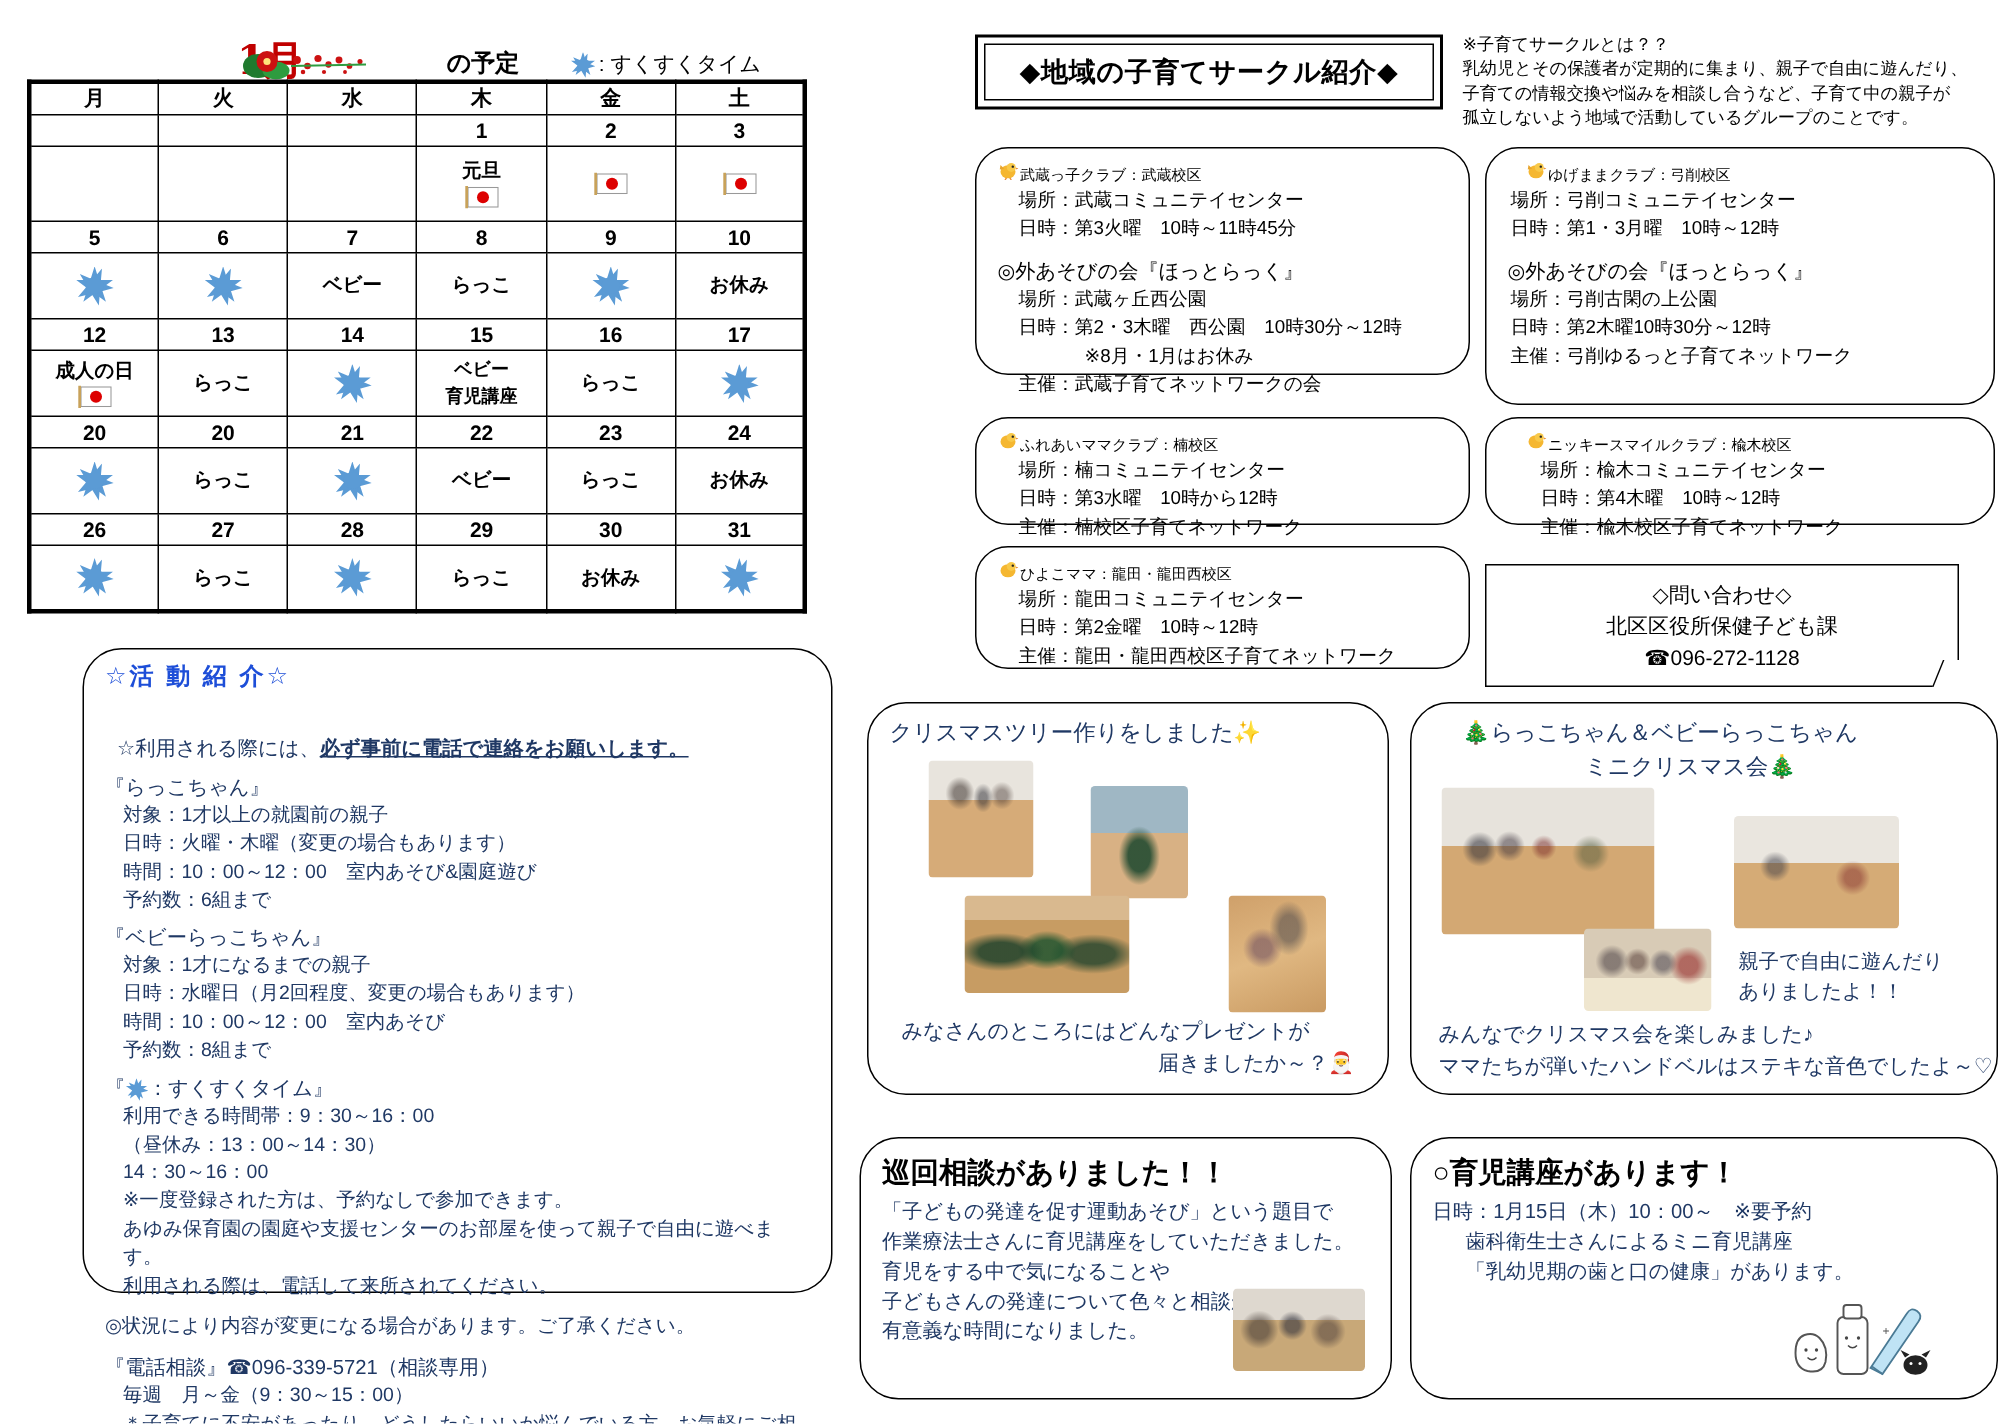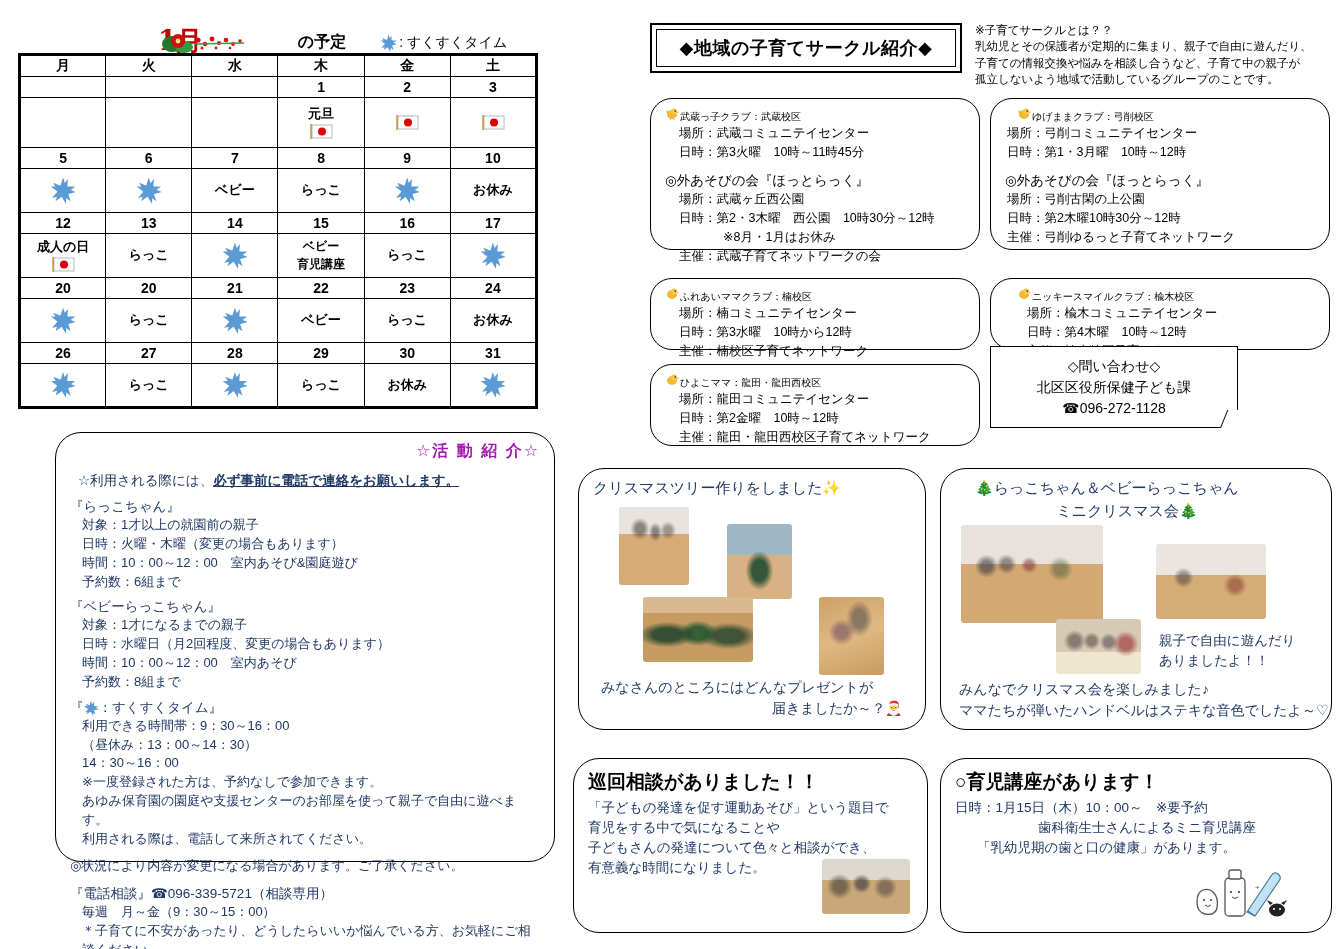--- a/index.html
+++ b/index.html
@@ -60,22 +60,22 @@
   .ev-two { font-size: 12px; line-height: 1.45; }
 
   
   #activity {
     position: absolute; left: 55px; top: 432px; width: 500px; height: 430px;
     border: 1.6px solid #000; border-radius: 26px; background: #fff;
     padding: 8px 14px 6px 14px;
     color: #1F3864;
   }
   #activity .a-title {
-    text-align: right; font-size: 16px; font-weight: bold; color: #a21caf;
-    letter-spacing: 2px; margin-bottom: 10px;
+    text-align: left; font-size: 16px; font-weight: bold; color: #1d4ed8;
+    letter-spacing: 2px; margin-bottom: 28px;
   }
   #activity .a-lead { font-size: 13.5px; margin-bottom: 8px; padding-left: 8px; }
   #activity .a-lead u { font-weight: bold; }
   #activity .grp { margin-bottom: 7px; }
   #activity .grp .gname { font-size: 13.5px; }
   #activity .grp .gline { font-size: 13px; padding-left: 12px; line-height: 1.45; }
   #activity .note { font-size: 13px; line-height: 1.5; }
   #activity .indent1 { padding-left: 12px; }
   #activity .indent2 { padding-left: 24px; }
   #activity .indent3 { padding-left: 132px; }
@@ -97,27 +97,27 @@
   .bubble {
     position: absolute; border: 1.5px solid #000; border-radius: 22px;
     background: #fff; padding: 8px 10px 6px 14px;
   }
   .bubble .b-title { font-size: 10px; font-weight: normal; display: flex; align-items: baseline; gap: 1px; }
   .bubble .b-line { font-size: 12.5px; padding-left: 14px; line-height: 1.52; }
   .bubble .b-sub { font-size: 13.5px; padding-left: 0px; margin-top: 10px; }
   .chick { display:inline-block; width:14px; height:13px; vertical-align: -1px; }
 
   #box-musashi { left: 650px;  top: 98px;  width: 330px; height: 152px; }
-  #box-yuge    { left: 990px;  top: 98px;  width: 340px; height: 152px; }
+  #box-yuge    { left: 990px;  top: 98px;  width: 340px; height: 172px; }
   #box-fureai  { left: 650px;  top: 278px; width: 330px; height: 72px; }
   #box-nikky   { left: 990px;  top: 278px; width: 340px; height: 72px; }
   #box-hiyoko  { left: 650px;  top: 364px; width: 330px; height: 82px; }
 
   #box-inquiry {
-    position: absolute; left: 990px; top: 346px; width: 248px; height: 82px;
+    position: absolute; left: 990px; top: 376px; width: 316px; height: 82px;
     border: 1.5px solid #000; background: #fff;
     display: flex; flex-direction: column; align-items: center; justify-content: center;
     font-size: 14px; line-height: 1.5;
   }
   #box-inquiry .fold {
     position: absolute; right: -1px; bottom: -1px; width: 18px; height: 18px;
     background: #fff; border-left: 1.5px solid #000;
     transform: skewX(-22deg); transform-origin: bottom right;
   }
   #box-inquiry .fold2 {
@@ -556,32 +556,33 @@
     <div class="rep-foot" style="position:absolute; left:18px; bottom:8px;">
       <div>みんなでクリスマス会を楽しみました♪</div>
       <div>ママたちが弾いたハンドベルはステキな音色でしたよ～♡</div>
     </div>
   </div>
 
   <div class="report" id="rep-junkai">
     <div class="bold-head">巡回相談がありました！！</div>
     <div class="rep-body" id="junkai-lines">
         <div>「子どもの発達を促す運動あそび」という題目で</div>
+        <div>作業療法士さんに育児講座をしていただきました。</div>
         <div>育児をする中で気になることや</div>
         <div>子どもさんの発達について色々と相談ができ、</div>
         <div>有意義な時間になりました。</div>
       </div>
     <div class="photo ph-seminar" style="left:248px; top:100px; width:88px; height:55px;"></div>
   </div>
 
   <div class="report" id="rep-ikuji">
     <div class="bold-head">○育児講座があります！</div>
     <div class="rep-body" id="ikuji-lines">
         <div>日時：1月15日（木）10：00～　※要予約</div>
-        <div style="padding-left:22px;text-align:center;">歯科衛生士さんによるミニ育児講座</div>
+        <div style="padding-left:22px;">歯科衛生士さんによるミニ育児講座</div>
         <div style="padding-left:22px;">「乳幼児期の歯と口の健康」があります。</div>
       </div>
     <svg viewBox="0 0 110 70" style="position:absolute; right:36px; bottom:8px; width:110px; height:70px;">
       <path d="M18 36 q-6 2 -6 12 q0 10 8 12 q10 2 12 -6 q2 -10 -4 -16 q-4 -4 -10 -2z" fill="#fff" stroke="#555" stroke-width="1.3"></path>
       <circle cx="19" cy="46" r="1.1" fill="#444"></circle>
         <circle cx="26" cy="46" r="1.1" fill="#444"></circle>
       <path d="M20 51 q3 3 6 0" stroke="#444" stroke-width="1" fill="none"></path>
       <rect x="40" y="24" width="20" height="38" rx="4" fill="#fff" stroke="#555" stroke-width="1.3"></rect>
       <rect x="44" y="16" width="12" height="9" rx="2" fill="#fff" stroke="#555" stroke-width="1.3"></rect>
       <circle cx="46" cy="38" r="1.1" fill="#444"></circle>

